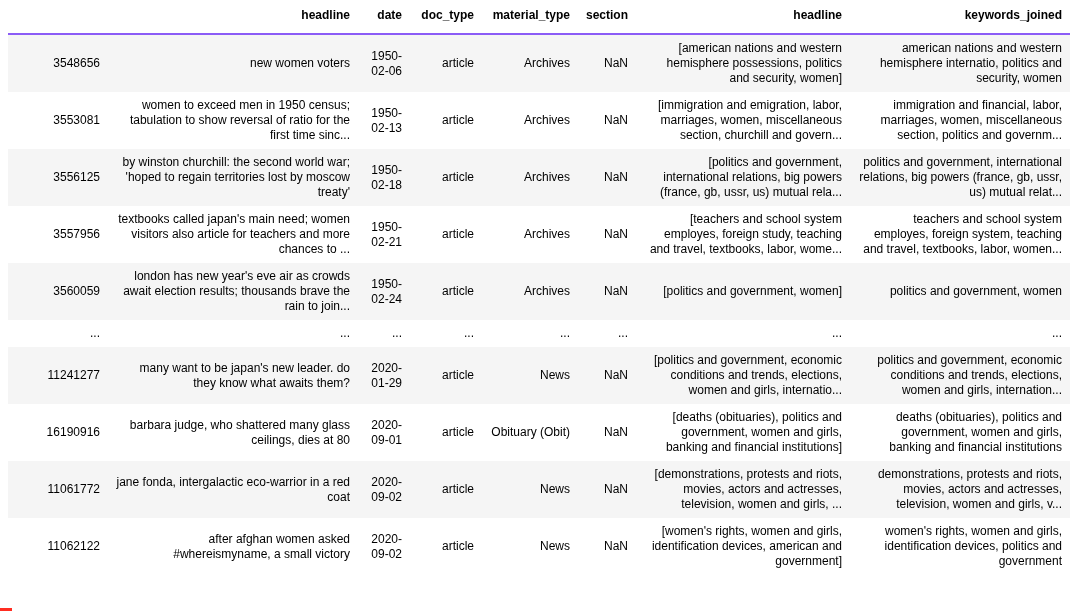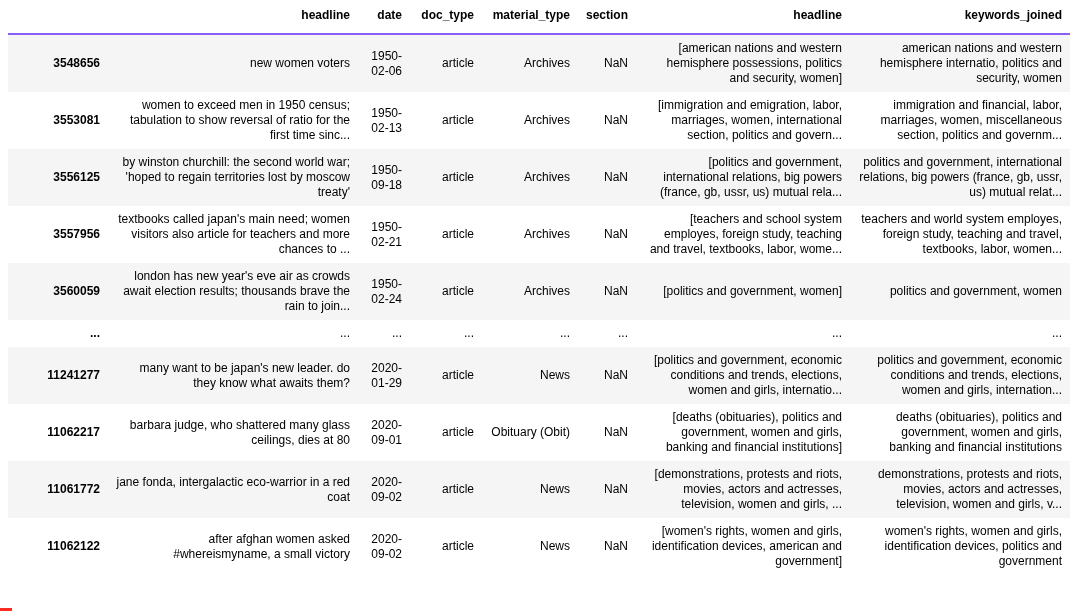--- a/index.html
+++ b/index.html
@@ -43,21 +43,21 @@
     background: #ffffff;
   }
   table.dataframe tbody tr:nth-child(odd) {
     background: #f5f5f5;
   }
   table.dataframe tbody tr:nth-child(even) {
     background: #ffffff;
   }
   td.c-idx {
     text-align: center;
-    font-weight: bold;
+    font-weight: normal;
   }
   col.w-idx      { width: 100px; }
   col.w-headline { width: 250px; }
   col.w-date     { width: 52px;  }
   col.w-doctype  { width: 72px;  }
   col.w-material { width: 96px;  }
   col.w-section  { width: 58px;  }
   col.w-keywords { width: 214px; }
   col.w-kwjoined { width: 220px; }
   .red-artifact {
@@ -107,42 +107,42 @@
         <td>[american nations and western hemisphere possessions, politics and security, women]</td>
         <td>american nations and western hemisphere internatio, politics and security, women</td>
       </tr>
       <tr>
         <td class="c-idx">3553081</td>
         <td>women to exceed men in 1950 census; tabulation to show reversal of ratio for the first time sinc...</td>
         <td>1950-02-13</td>
         <td>article</td>
         <td>Archives</td>
         <td>NaN</td>
-        <td>[immigration and emigration, labor, marriages, women, international section, politics and govern...</td>
+        <td>[immigration and emigration, labor, marriages, women, miscellaneous section, churchill and govern...</td>
         <td>immigration and financial, labor, marriages, women, miscellaneous section, politics and governm...</td>
       </tr>
       <tr>
         <td class="c-idx">3556125</td>
         <td>by winston churchill: the second world war; 'hoped to regain territories lost by moscow treaty'</td>
-        <td>1950-09-18</td>
+        <td>1950-02-18</td>
         <td>article</td>
         <td>Archives</td>
         <td>NaN</td>
         <td>[politics and government, international relations, big powers (france, gb, ussr, us) mutual rela...</td>
         <td>politics and government, international relations, big powers (france, gb, ussr, us) mutual relat...</td>
       </tr>
       <tr>
         <td class="c-idx">3557956</td>
         <td>textbooks called japan's main need; women visitors also article for teachers and more chances to ...</td>
         <td>1950-02-21</td>
         <td>article</td>
         <td>Archives</td>
         <td>NaN</td>
         <td>[teachers and school system employes, foreign study, teaching and travel, textbooks, labor, wome...</td>
-        <td>teachers and world system employes, foreign study, teaching and travel, textbooks, labor, women...</td>
+        <td>teachers and school system employes, foreign system, teaching and travel, textbooks, labor, women...</td>
       </tr>
       <tr>
         <td class="c-idx">3560059</td>
         <td>london has new year's eve air as crowds await election results; thousands brave the rain to join...</td>
         <td>1950-02-24</td>
         <td>article</td>
         <td>Archives</td>
         <td>NaN</td>
         <td>[politics and government, women]</td>
         <td>politics and government, women</td>
@@ -161,21 +161,21 @@
         <td class="c-idx">11241277</td>
         <td>many want to be japan's new leader. do they know what awaits them?</td>
         <td>2020-01-29</td>
         <td>article</td>
         <td>News</td>
         <td>NaN</td>
         <td>[politics and government, economic conditions and trends, elections, women and girls, internatio...</td>
         <td>politics and government, economic conditions and trends, elections, women and girls, internation...</td>
       </tr>
       <tr>
-        <td class="c-idx">11062217</td>
+        <td class="c-idx">16190916</td>
         <td>barbara judge, who shattered many glass ceilings, dies at 80</td>
         <td>2020-09-01</td>
         <td>article</td>
         <td>Obituary (Obit)</td>
         <td>NaN</td>
         <td>[deaths (obituaries), politics and government, women and girls, banking and financial institutions]</td>
         <td>deaths (obituaries), politics and government, women and girls, banking and financial institutions</td>
       </tr>
       <tr>
         <td class="c-idx">11061772</td>

